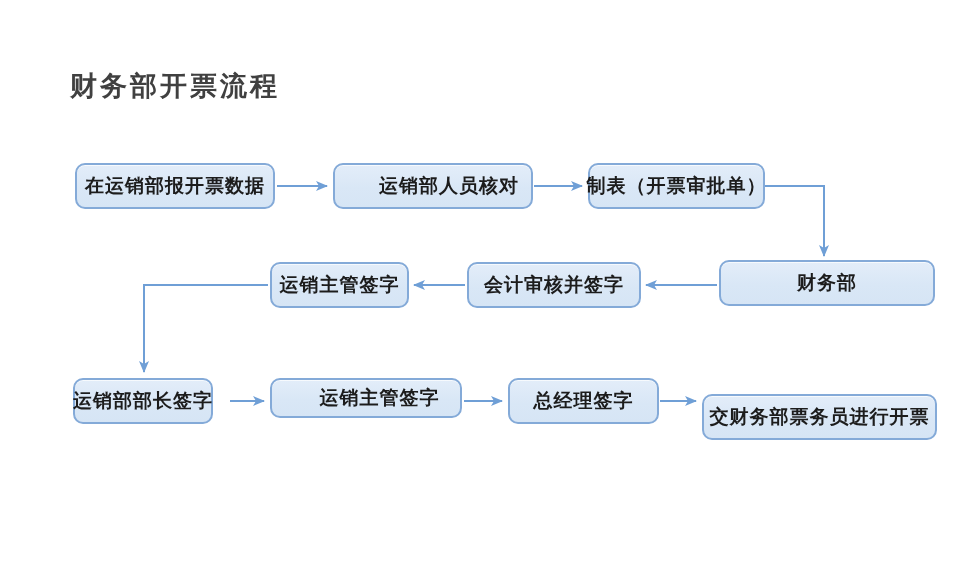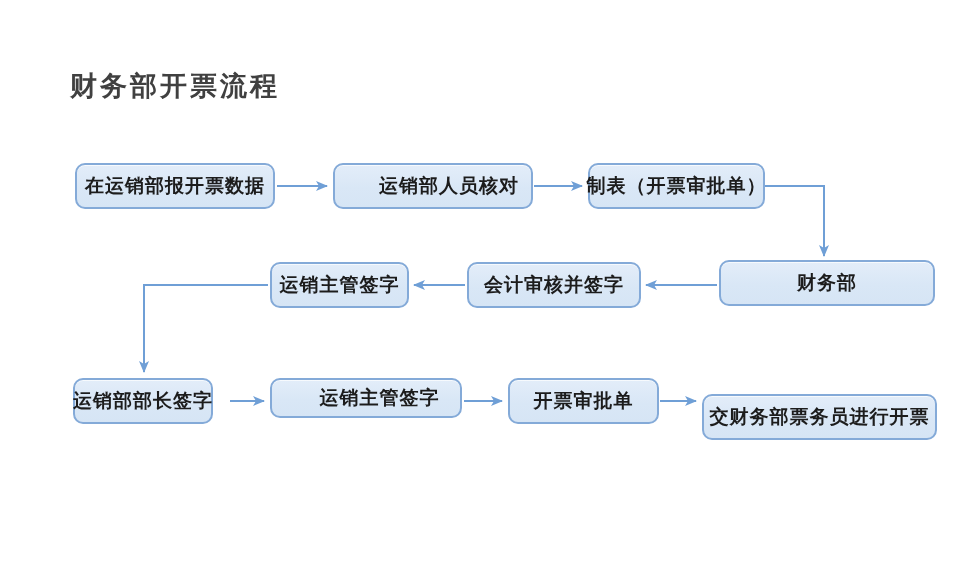--- a/index.html
+++ b/index.html
@@ -74,16 +74,16 @@
   <div class="node" style="left:75px;  top:163px; width:200px; height:46px;">在运销部报开票数据</div>
   <div class="node" style="left:333px; top:163px; width:200px; height:46px;padding-left:32px;">运销部人员核对</div>
   <div class="node" style="left:588px; top:163px; width:177px; height:46px;">制表（开票审批单）</div>
 
   <div class="node" style="left:719px; top:260px; width:216px; height:46px;">财务部</div>
   <div class="node" style="left:467px; top:262px; width:174px; height:46px;">会计审核并签字</div>
   <div class="node" style="left:270px; top:262px; width:139px; height:46px;">运销主管签字</div>
 
   <div class="node" style="left:73px;  top:378px; width:140px; height:46px;">运销部部长签字</div>
   <div class="node" style="left:270px; top:378px; width:192px; height:40px;padding-left:27px;">运销主管签字</div>
-  <div class="node" style="left:508px; top:378px; width:151px; height:46px;">开票审批单</div>
+  <div class="node" style="left:508px; top:378px; width:151px; height:46px;">总经理签字</div>
   <div class="node" style="left:702px; top:378px; width:235px; height:46px;margin-top:16px;">交财务部票务员进行开票</div>
 
 </div>
 
 </body></html>

